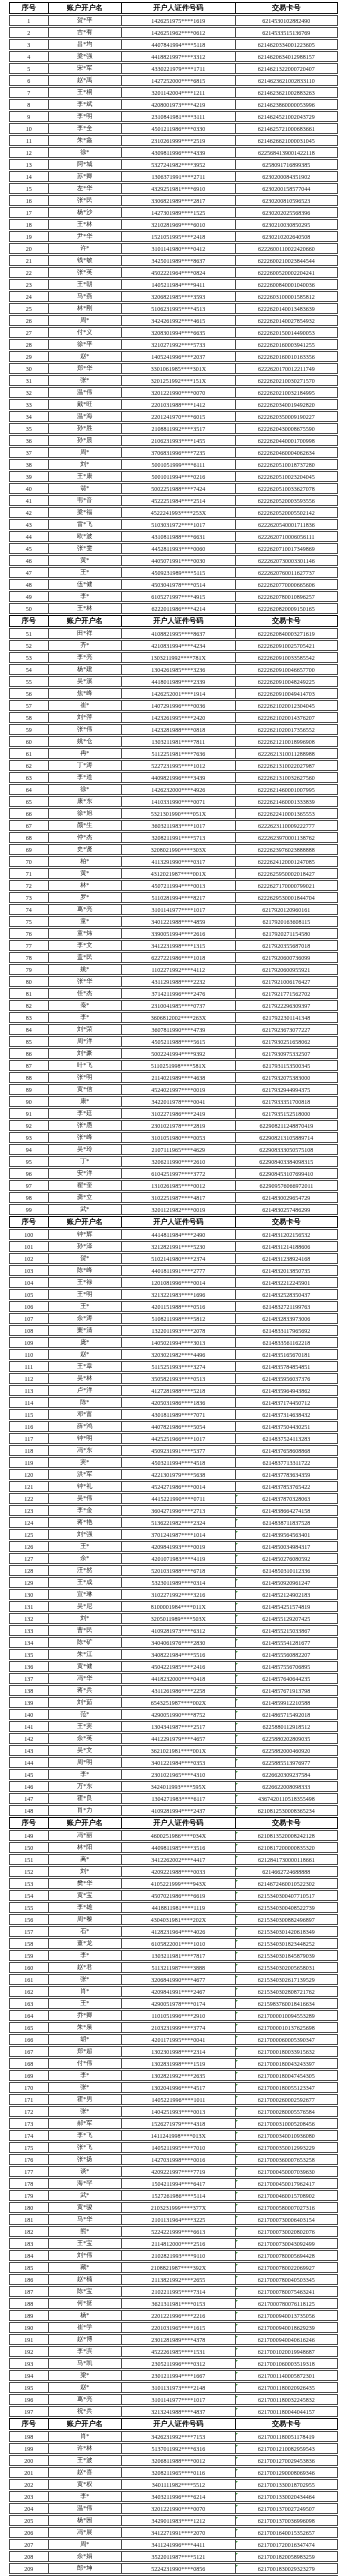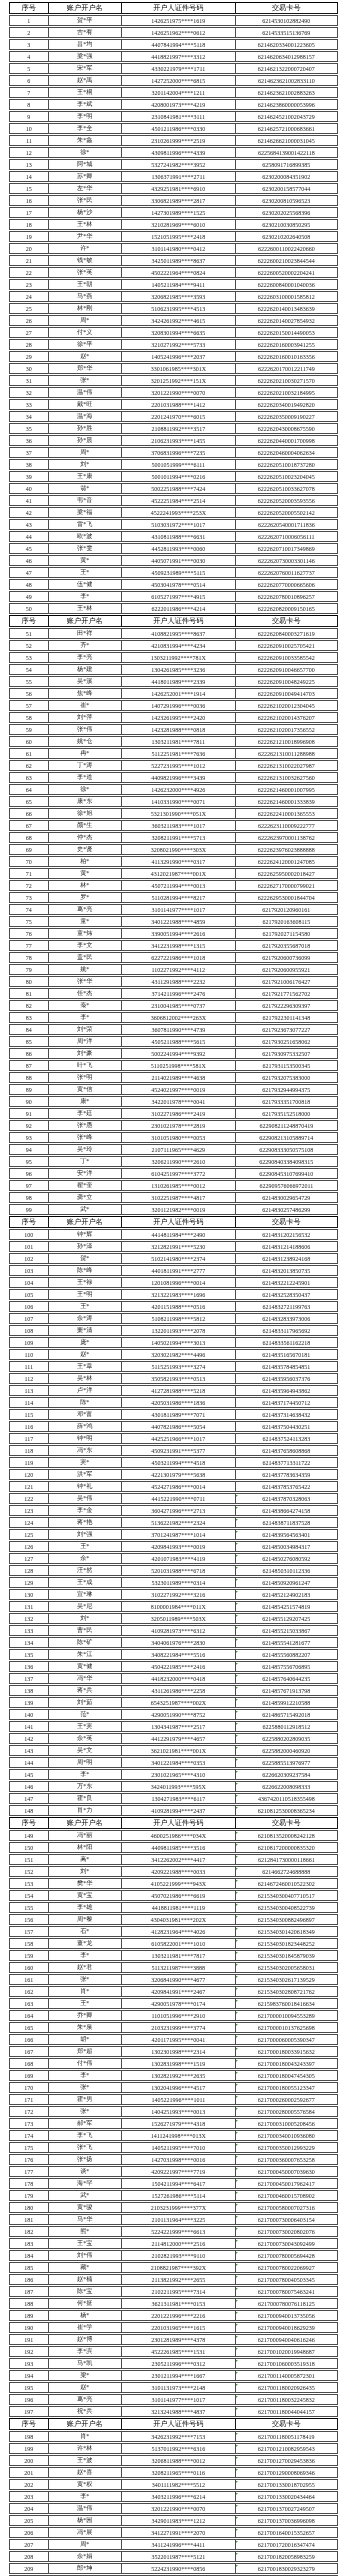--- a/index.html
+++ b/index.html
@@ -24,21 +24,21 @@
   }
   table.ledger td:last-child, table.ledger th:last-child { border-right: 0.5px solid #4b4b4b; }
   table.ledger td {
     font-size: 6px;
     color: #222222;
     letter-spacing: 0px;
   }
   table.ledger td.name { font-size: 6.2px; color: #1b1b1b; }
   table.ledger th {
     font-size: 7.2px;
-    font-weight: normal;
+    font-weight: bold;
     color: #000000;
     border: 0.5px solid #161616;
     border-right: none;
     border-top: 1px solid #000000;
     height: 8.2px;
   }
   table.ledger th:last-child { border-right: 0.5px solid #161616; text-align: center; }
   table.ledger td.card { position: relative; }
   table.ledger td.card.flag::before {
     content: "";

